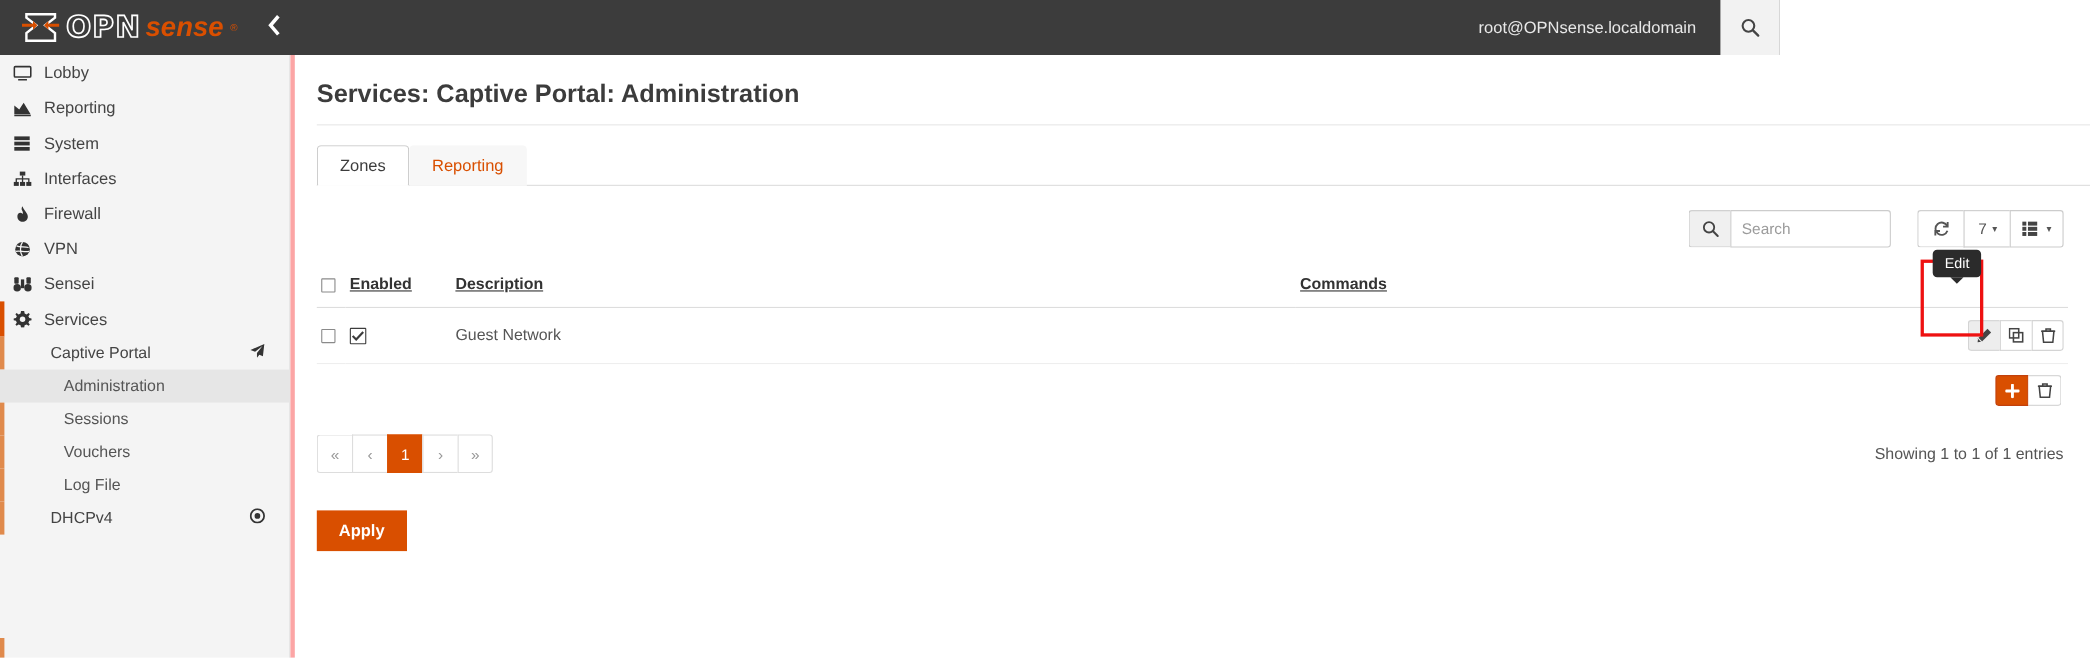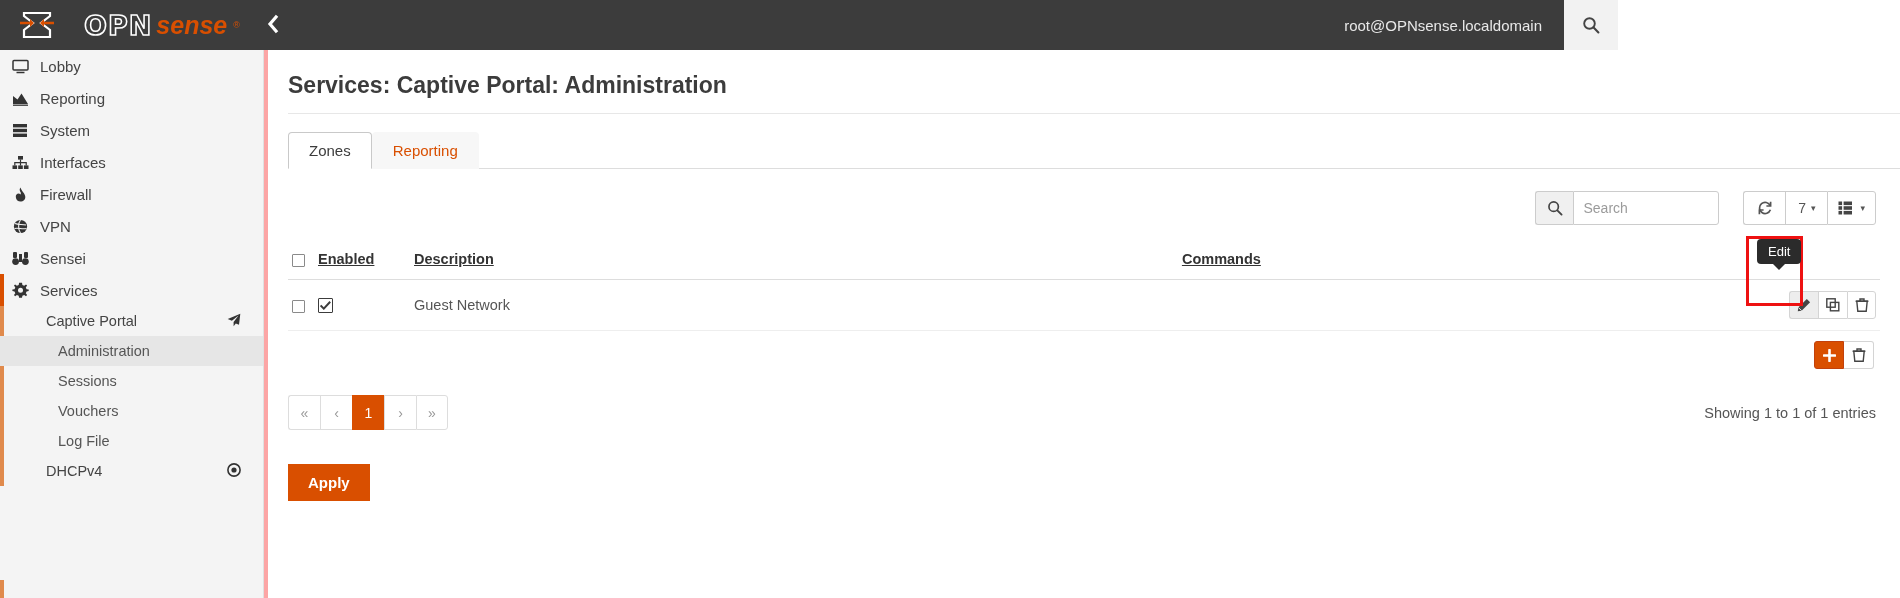--- a/index.html
+++ b/index.html
@@ -21,21 +21,20 @@
   .logo-wrap {
     display: flex; align-items: center;
     margin-left: 20px; gap: 6px;
   }
   .logo-mark { width: 34px; height: 30px; display:block; }
   .logo-opn {
     font-size: 27px; font-weight: 700; letter-spacing: 1px;
     color: #ffffff; font-family: "DejaVu Sans", sans-serif;
     -webkit-text-stroke: 1.5px #ffffff; color: transparent;
     line-height: 1;
-    margin-left: 24px;
   }
   .logo-sense {
     font-size: 25px; font-weight: 700; font-style: italic;
     color: #d94f00; line-height: 1; margin-left: -2px;
   }
   .logo-reg { font-size: 9px; color: #d94f00; vertical-align: super; }
   .collapse-btn {
     margin-left: 26px; color: #ffffff; font-size: 21px;
     line-height: 1; cursor: pointer; font-weight: 700;
   }
@@ -540,16 +539,16 @@
         <div class="entries">Showing 1 to 1 of 1 entries</div>
       </div>
 
     </div>
 
     <div class="apply-wrap">
       <button class="btn-apply">Apply</button>
     </div>
   </div>
 
-  <div class="tooltip" style="left:1757px; top:239px;">Edit</div>
+  <div class="tooltip" style="left:1757px; top:227px;">Edit</div>
   <div class="highlight-box" style="left:1746px; top:236px; width:57px; height:70px;"></div>
 
 </div>
 
 </body></html>

